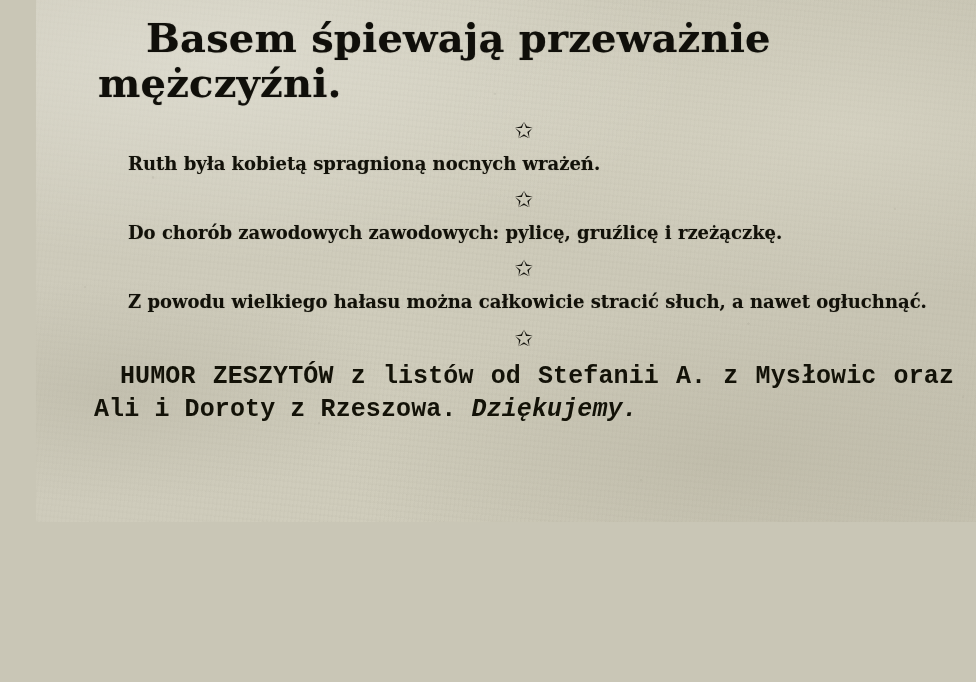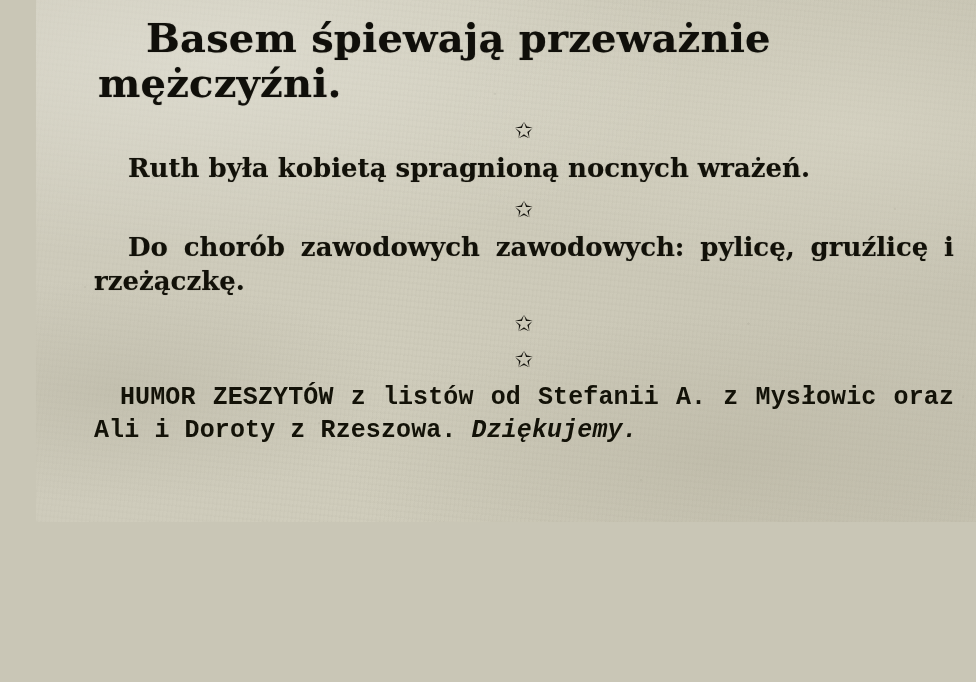--- a/index.html
+++ b/index.html
@@ -74,21 +74,21 @@
     line-height: 1;
     color: #15140e;
     margin: 14px 0 10px 0;
     user-select: none;
   }
   .sep span { display: inline-block; transform: translateY(0px); }
 
   .para {
     font-family: "DejaVu Serif", "Liberation Serif", serif;
     font-weight: bold;
-    font-size: 26px;
+    font-size: 18px;
     line-height: 1.30;
     text-align: justify;
     text-justify: inter-word;
     text-indent: 34px;
     margin: 0;
     color: #121109;
     text-shadow: 0 0 1px rgba(25,22,14,0.35);
   }
 
   .credit {
@@ -132,20 +132,21 @@
     <div class="sep">
       <span>✩</span>
     </div>
 
     <p class="para blk-2">Do chorób zawodowych zawodowych: pylicę, gruźlicę i rzeżączkę.</p>
 
     <div class="sep">
       <span>✩</span>
     </div>
 
+    <p class="para blk-3">Z powodu wielkiego hałasu można całkowicie stracić słuch, a nawet ogłuchnąć.</p>
 
     <div class="sep">
       <span>✩</span>
     </div>
 
     <p class="credit credit-block"><span>HUMOR ZESZYTÓW z listów od Stefanii A. z Mysłowic oraz Ali i Doroty z Rzeszowa. </span><span class="thanks">Dziękujemy.</span></p>
 
   </div>
 </div>
 

